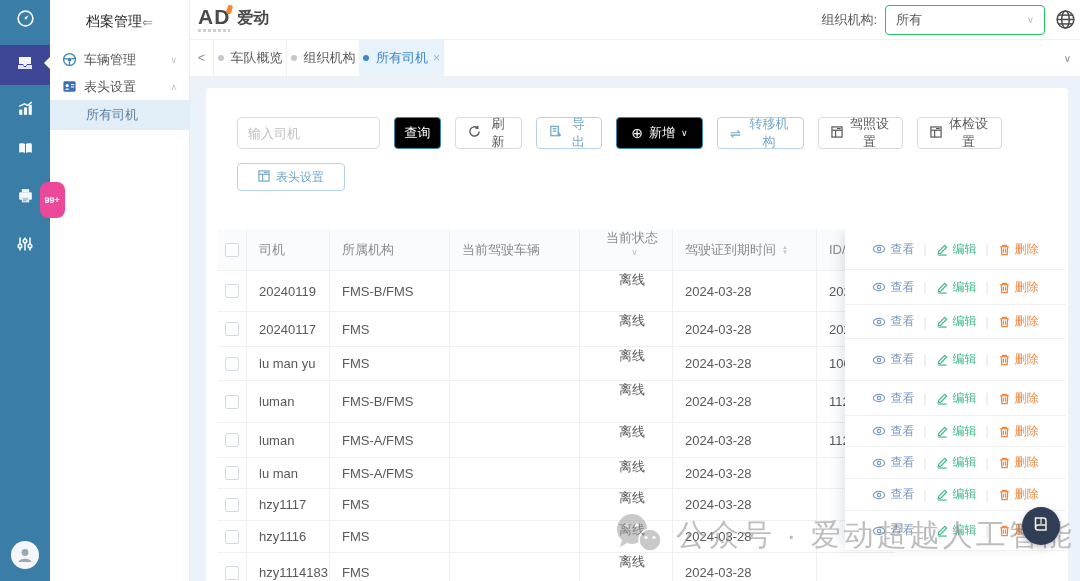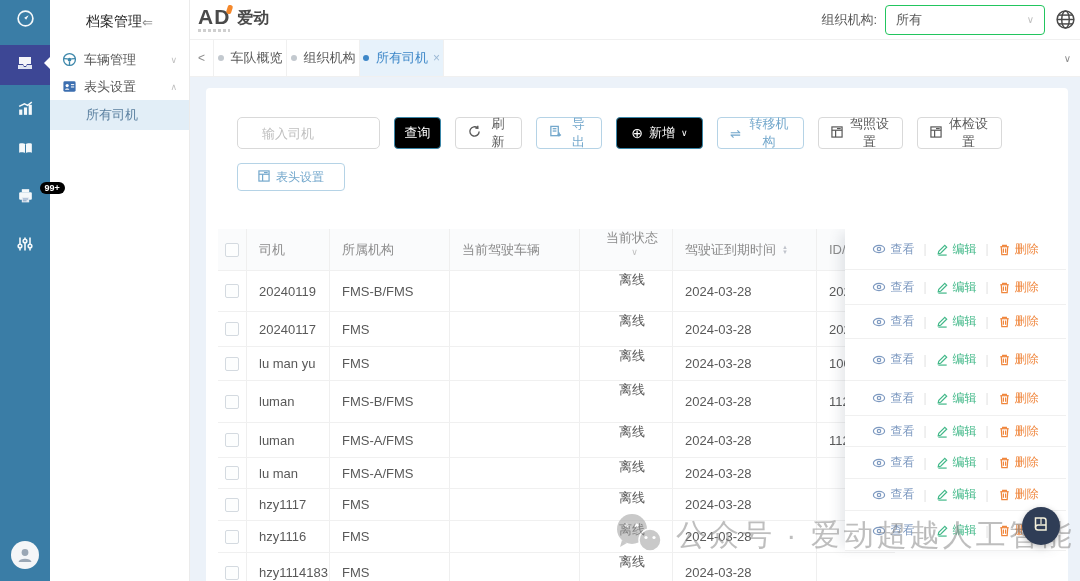--- a/index.html
+++ b/index.html
@@ -7,22 +7,22 @@
   body { font-family:"Liberation Sans","DejaVu Sans",sans-serif; }
   .app { position:relative; width:1080px; height:581px; overflow:hidden; background:#fff; }
 
   
   .iconbar { position:absolute; left:0; top:0; width:50px; height:581px; background:#3a7da6; z-index:20; }
   .rail-item { position:relative; width:50px; height:40px; display:flex; align-items:center; justify-content:center; }
   .rail-item svg { opacity:.95; }
   .rail-item.active { background:#3d4795; height:40px; }
   .rail-notch { position:absolute; left:44px; top:57px; width:0; height:0;
     border-top:6px solid transparent; border-bottom:6px solid transparent; border-right:6px solid #fff; z-index:21;}
-  .badge { position:absolute; top:-4px; left:24px; background:#000000; color:#fff; font-size:9px;
-    line-height:12px; padding:0 5px; border-radius:8px; font-weight:bold; }
+  .badge { position:absolute; top:-4px; left:24px; background:#ec4899; color:#fff; font-size:9px;
+    line-height:12px; padding:12px 5px; border-radius:8px; font-weight:bold; }
   .avatar { position:absolute; left:11px; top:541px; width:28px; height:28px; border-radius:50%;
     background:#f4f6f8; display:flex; align-items:center; justify-content:center; }
 
   
   .sidebar { position:absolute; left:50px; top:0; width:140px; height:581px; background:#fff;
     border-right:1px solid #ebebeb; z-index:15; }
   .sb-title { display:flex; align-items:center; justify-content:center; padding:0 14px; height:44px;
     color:#262626; font-size:14px; }
   .sb-collapse { color:#8c8c8c; font-size:13px; cursor:pointer; }
   .sb-group { display:flex; align-items:center; height:27px; padding:0 12px; font-size:13px; color:#595959; }
@@ -60,21 +60,21 @@
   .tab .close { color:#9bb8d4; font-size:12px; margin-left:-2px; }
   .tab-more { position:absolute; right:9px; top:0; height:37px; display:flex; align-items:center;
     color:#8c8c8c; font-size:10px; }
 
   
   .content { position:absolute; left:190px; top:77px; width:890px; height:504px; background:#ecf2f9; overflow:hidden; }
   .card { position:absolute; left:16px; top:11px; width:862px; height:560px; background:#fff; border-radius:4px; }
 
   
   .toolbar { position:absolute; left:31px; top:29px; display:flex; gap:14px; align-items:center; }
-  .search-input { width:143px; height:32px; border:1px solid #d9d9d9; border-radius:5px; padding:0 24px;
+  .search-input { width:143px; height:32px; border:1px solid #d9d9d9; border-radius:5px; padding:0 10px;
     font-size:13px; color:#595959; font-family:inherit; }
   .search-input::placeholder { color:#bfbfbf; }
   .btn { height:32px; border-radius:4px; font-size:13px; display:inline-flex; align-items:center;
     justify-content:center; gap:6px; cursor:pointer; background:#fff; border:1px solid #d9d9d9; color:#595959; padding:0 12px;}
   .btn-primary { background:#000000; border-color:#3a87a9; color:#fff; }
   .btn-blue { border-color:#b5d3e6; color:#74a8cc; }
   .btn .bchev { font-size:9px; }
   .toolbar2 { position:absolute; left:31px; top:75px; }
   .btn-sm { height:28px; font-size:12px; }
 

